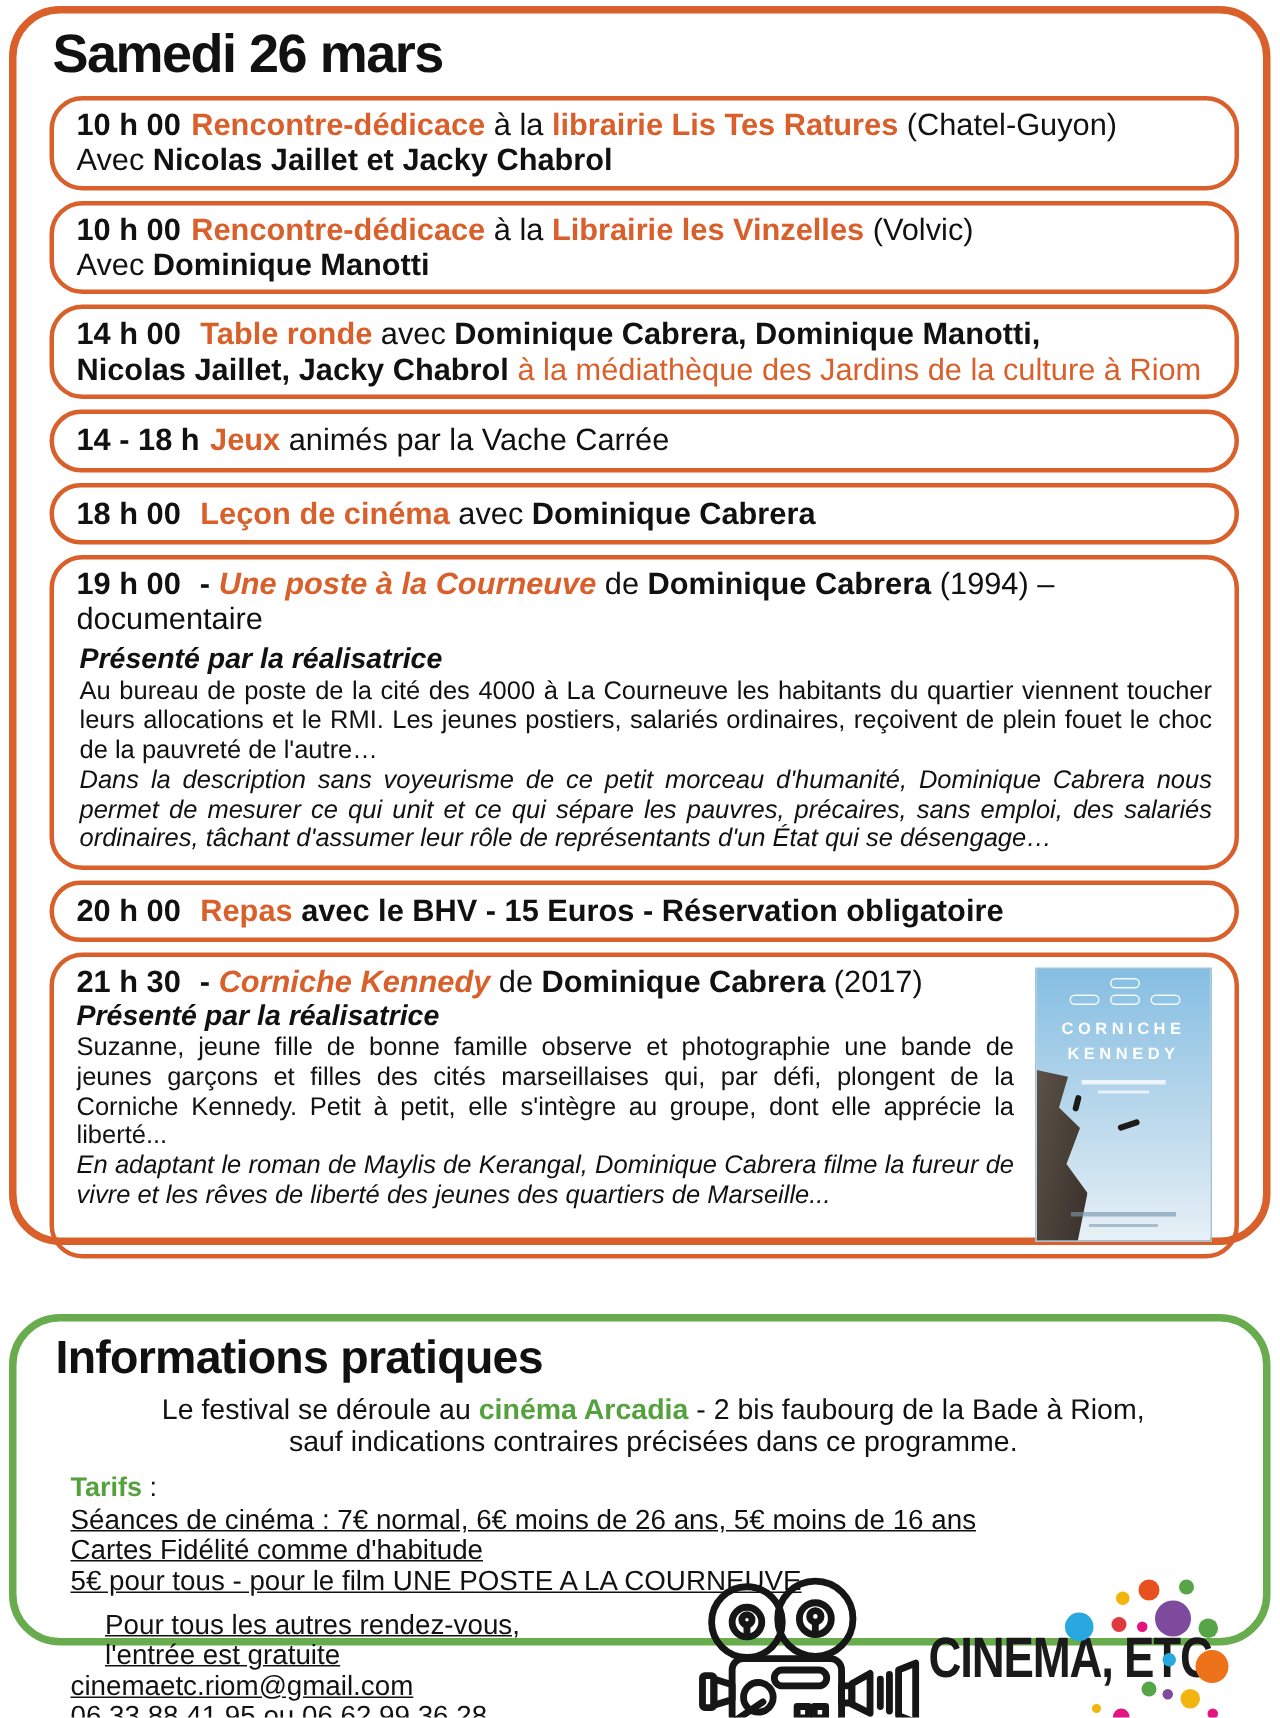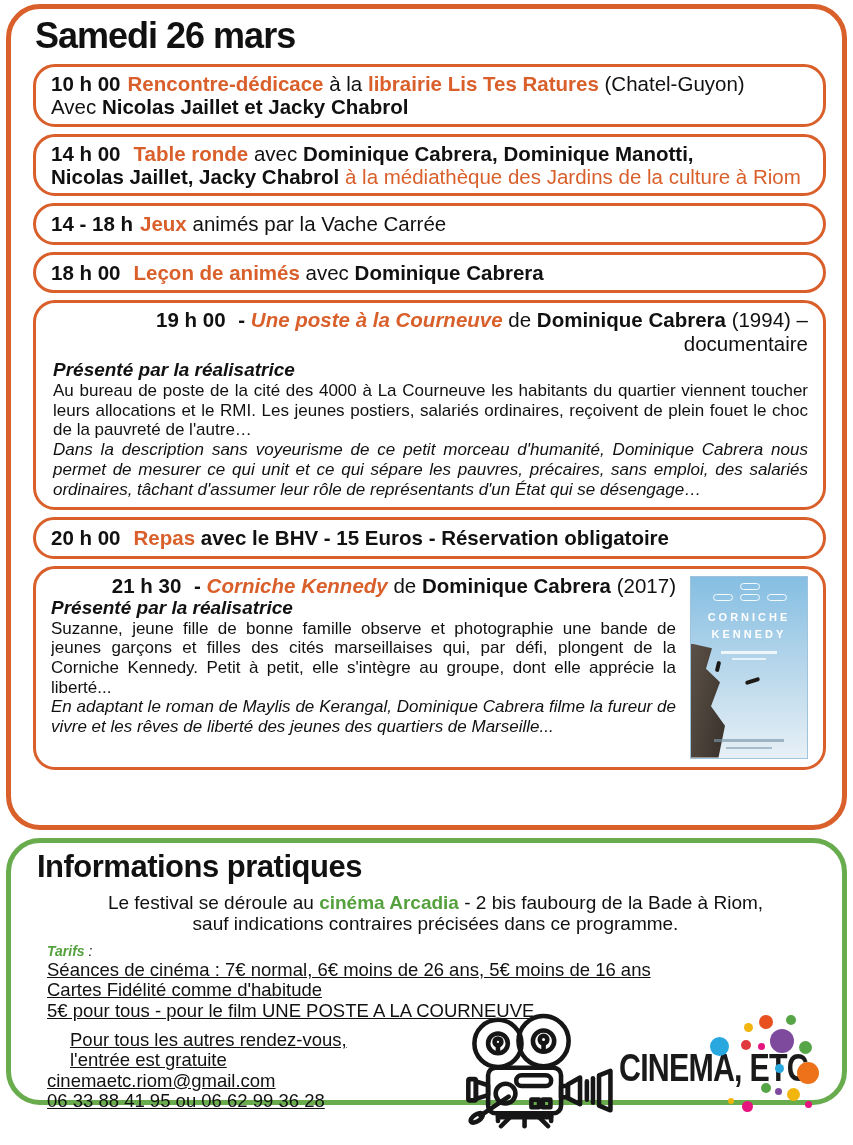--- a/index.html
+++ b/index.html
@@ -27,21 +27,21 @@
   .event-box p{margin:0;}
   .single{padding:6px 15px;}
   .b{font-weight:bold;}
   .o{color:var(--orange);}
   .ob{color:var(--orange);font-weight:bold;text-align:right;}
   .obi{color:var(--orange);font-weight:bold;font-style:italic;}
   .time{font-weight:bold;margin-right:7px;}
   .time-wide{margin-right:13px;}
   .sub{font-size:18.5px;letter-spacing:-0.2px;}
   
-  .film-header{margin-bottom:3px;text-align:right;}
+  .film-header{margin-bottom:3px;}
   .film-row{display:flex;gap:16px;margin:4px 0 3px 2px;}
   .desc{font-size:17px;line-height:1.16;text-align:justify;flex:1;}
   .desc p{margin:0;}
   .presenter{font-size:19px;font-weight:bold;font-style:italic;margin:2px 0 2px;text-align:left;}
   .italic{font-style:italic;}
   
   .poster-poste{flex:0 0 100px;height:152px;position:relative;overflow:hidden;
     background:linear-gradient(180deg,#ccc7bf,#c3beb5 70%,#d6d2c9);border:1px solid #b5b0a8;}
   .poster-poste i,.poster-ck i{position:absolute;display:block;}
   .pp-title{position:relative;z-index:3;text-align:center;color:#3C52BB;font-weight:bold;padding-top:5px;line-height:1.25;}
@@ -68,28 +68,28 @@
   .ck-credit{top:74px;left:50%;transform:translateX(-50%);width:56px;height:3px;background:rgba(255,255,255,.8);}
   .ck-credit2{top:81px;left:50%;transform:translateX(-50%);width:34px;height:2px;background:rgba(255,255,255,.7);}
   .ck-cliff{left:0;bottom:0;width:50px;height:114px;background:linear-gradient(100deg,#5c5148,#2e2822);
     clip-path:polygon(0 0,42% 4%,30% 22%,58% 34%,40% 55%,68% 72%,55% 100%,0 100%);}
   .ck-diver1{left:25px;top:84px;width:4px;height:11px;background:#1d1a17;border-radius:2px;transform:rotate(14deg);}
   .ck-diver2{left:54px;top:102px;width:15px;height:4px;background:#1d1a17;border-radius:2px;transform:rotate(-18deg);}
   .ck-b1{bottom:16px;left:50%;transform:translateX(-50%);width:70px;height:3px;background:rgba(120,150,170,.65);}
   .ck-b2{bottom:9px;left:50%;transform:translateX(-50%);width:46px;height:2px;background:rgba(120,150,170,.55);}
   
   .green-wrap{
-    position:absolute;left:6px;top:838px;width:841px;height:267px;
+    position:absolute;left:6px;top:876px;width:841px;height:221px;
     border:5px solid var(--green-border);border-radius:34px;
     padding:6px 18px 0 24px;
   }
   h2.info-title{font-size:31px;margin:0 0 8px 2px;letter-spacing:-.5px;font-weight:bold;}
   .intro{font-size:19px;line-height:1.08;margin:0 0 9px 12px;max-width:790px;text-align:center;}
   .gb{color:var(--green-text);font-weight:bold;}
-  .label{font-size:14px;margin:6px 0 1px 12px;font-style:italic;}
+  .label{font-size:18px;margin:6px 0 1px 12px;}
   .lines{font-size:18.5px;line-height:1.1;margin:0 0 0 12px;text-decoration:underline;}
   .lines p{margin:0;}
   .free{margin-top:9px;margin-left:35px;}
   
   .logo{position:absolute;left:452px;top:158px;width:382px;height:140px;}
   .logo svg{position:absolute;left:0;top:0;}
   .logo-text{position:absolute;left:156px;top:46px;font-size:38px;font-weight:bold;letter-spacing:-1px;
     white-space:nowrap;transform:scaleX(.8);transform-origin:left center;color:#1a1a1a;}
   .dots{position:absolute;left:243px;top:11px;width:132px;height:108px;}
   .dot{position:absolute;border-radius:50%;}
@@ -98,31 +98,35 @@
 <body>
 
 <div class="orange-wrap">
   <h1 class="day-title">Samedi 26 mars</h1>
 
   <div class="event-box">
     <p><span class="time">10 h 00</span><span class="ob">Rencontre-dédicace</span><span> à la </span><span class="ob">librairie Lis Tes Ratures</span><span> (Chatel-Guyon)</span></p>
     <p><span>Avec </span><span class="b">Nicolas Jaillet et Jacky Chabrol</span></p>
   </div>
 
+  <div class="event-box">
+    <p><span class="time">10 h 00</span><span class="ob">Rencontre-dédicace</span><span> à la </span><span class="ob">Librairie les Vinzelles</span><span> (Volvic)</span></p>
+    <p><span>Avec </span><span class="b">Dominique Manotti</span></p>
+  </div>
 
   <div class="event-box">
     <p><span class="time time-wide">14 h 00</span><span class="ob">Table ronde</span><span> avec </span><span class="b">Dominique Cabrera, Dominique Manotti,</span><br><span class="b">Nicolas Jaillet, Jacky Chabrol</span><span class="o"> à la médiathèque des Jardins de la culture à Riom</span></p>
   </div>
 
   <div class="event-box single">
     <p><span class="time">14 - 18 h</span><span class="ob">Jeux</span><span> animés par la Vache Carrée</span></p>
   </div>
 
   <div class="event-box single">
-    <p><span class="time time-wide">18 h 00</span><span class="ob">Leçon de animés</span><span> avec </span><span class="b">Dominique Cabrera</span></p>
+    <p><span class="time time-wide">18 h 00</span><span class="ob">Leçon de cinéma</span><span> avec </span><span class="b">Dominique Cabrera</span></p>
   </div>
 
   <div class="event-box">
     <p class="film-header"><span class="time">19 h 00</span><span class="b"> - </span><span class="obi">Une poste à la Courneuve</span><span> de </span><span class="b">Dominique Cabrera</span><span> (1994) – documentaire</span></p>
     <div class="film-row">
       <div class="desc">
         <p class="presenter">Présenté par la réalisatrice</p>
         <p>Au bureau de poste de la cité des 4000 à La Courneuve les habitants du quartier viennent toucher leurs allocations et le RMI. Les jeunes postiers, salariés ordinaires, reçoivent de plein fouet le choc de la pauvreté de l'autre…</p>
         <p class="italic">Dans la description sans voyeurisme de ce petit morceau d'humanité, Dominique Cabrera nous permet de mesurer ce qui unit et ce qui sépare les pauvres, précaires, sans emploi, des salariés ordinaires, tâchant d'assumer leur rôle de représentants d'un État qui se désengage…</p>
       </div>

